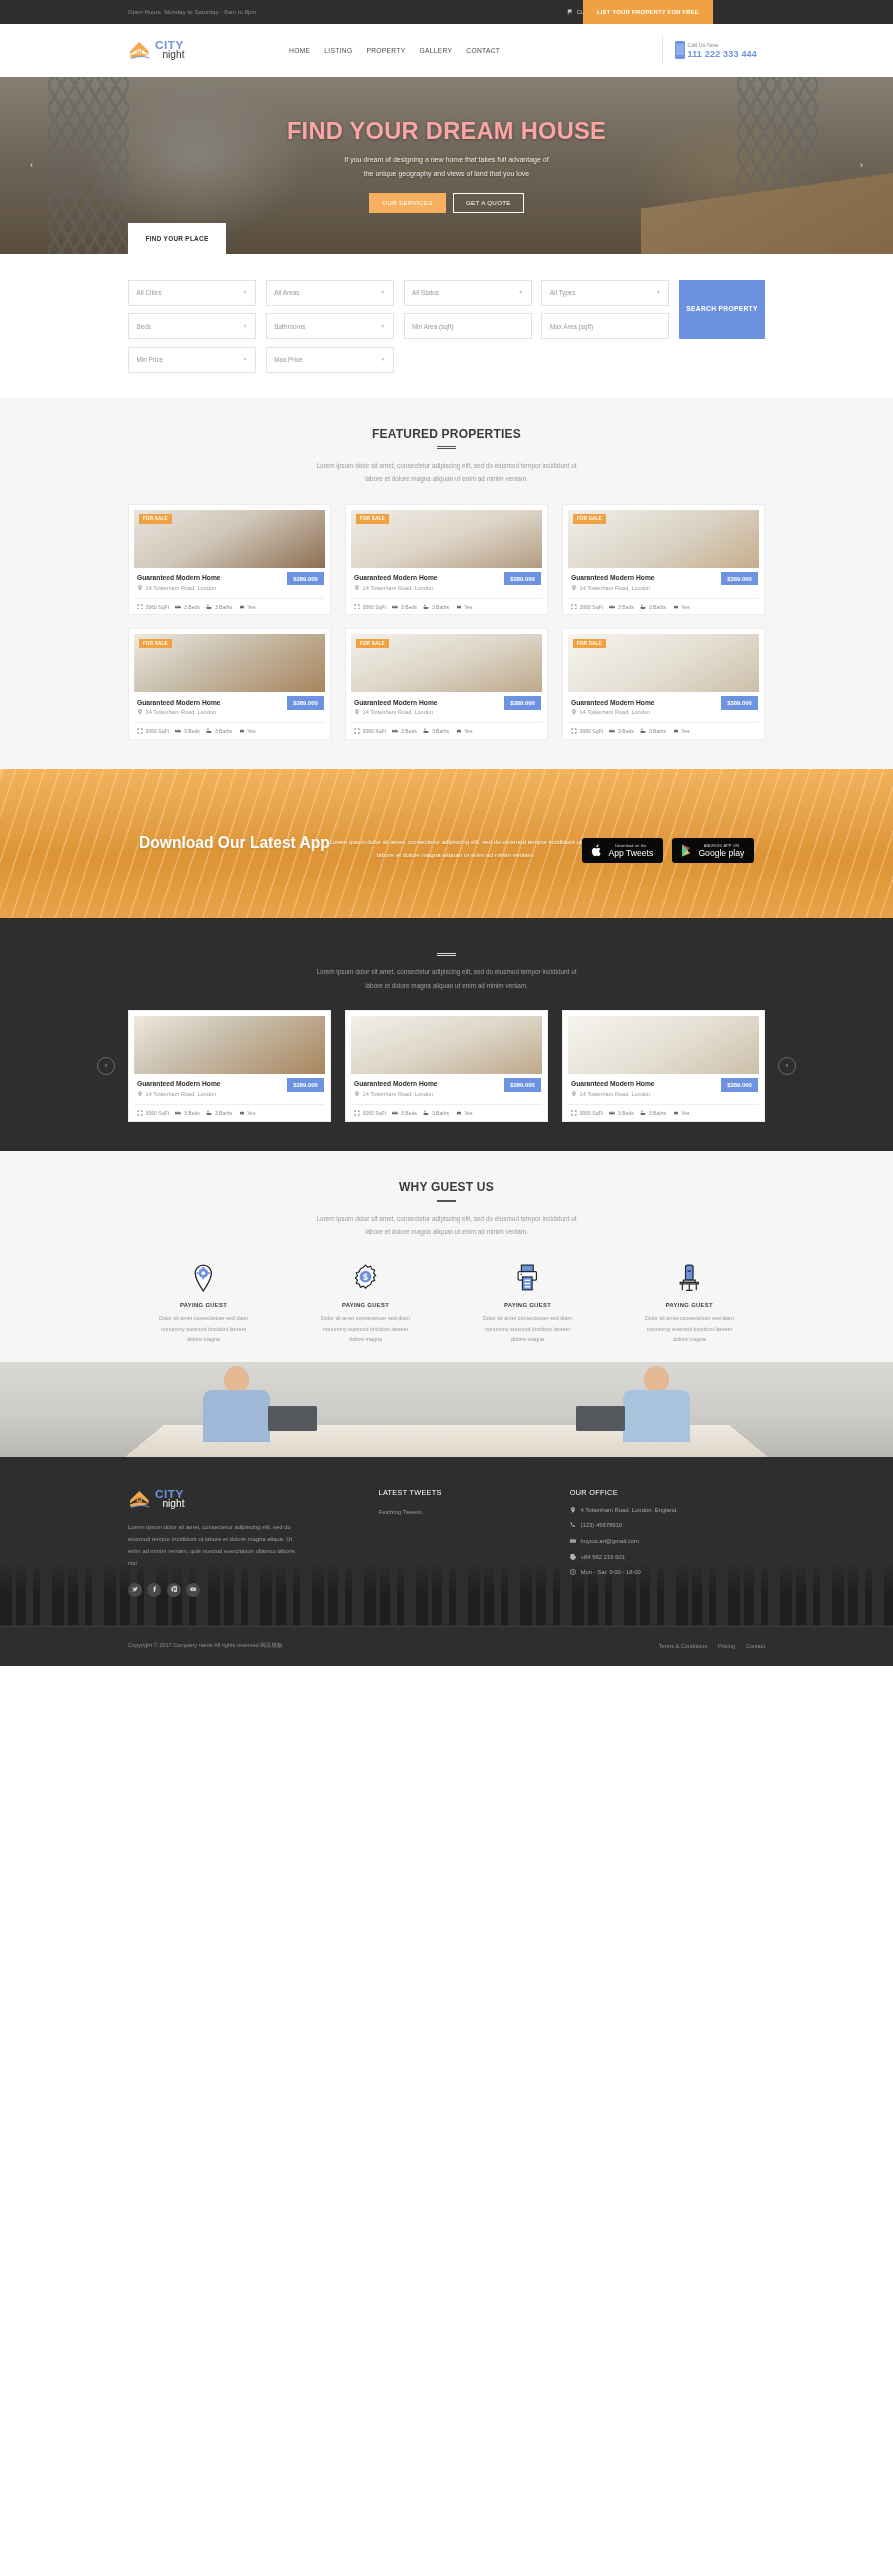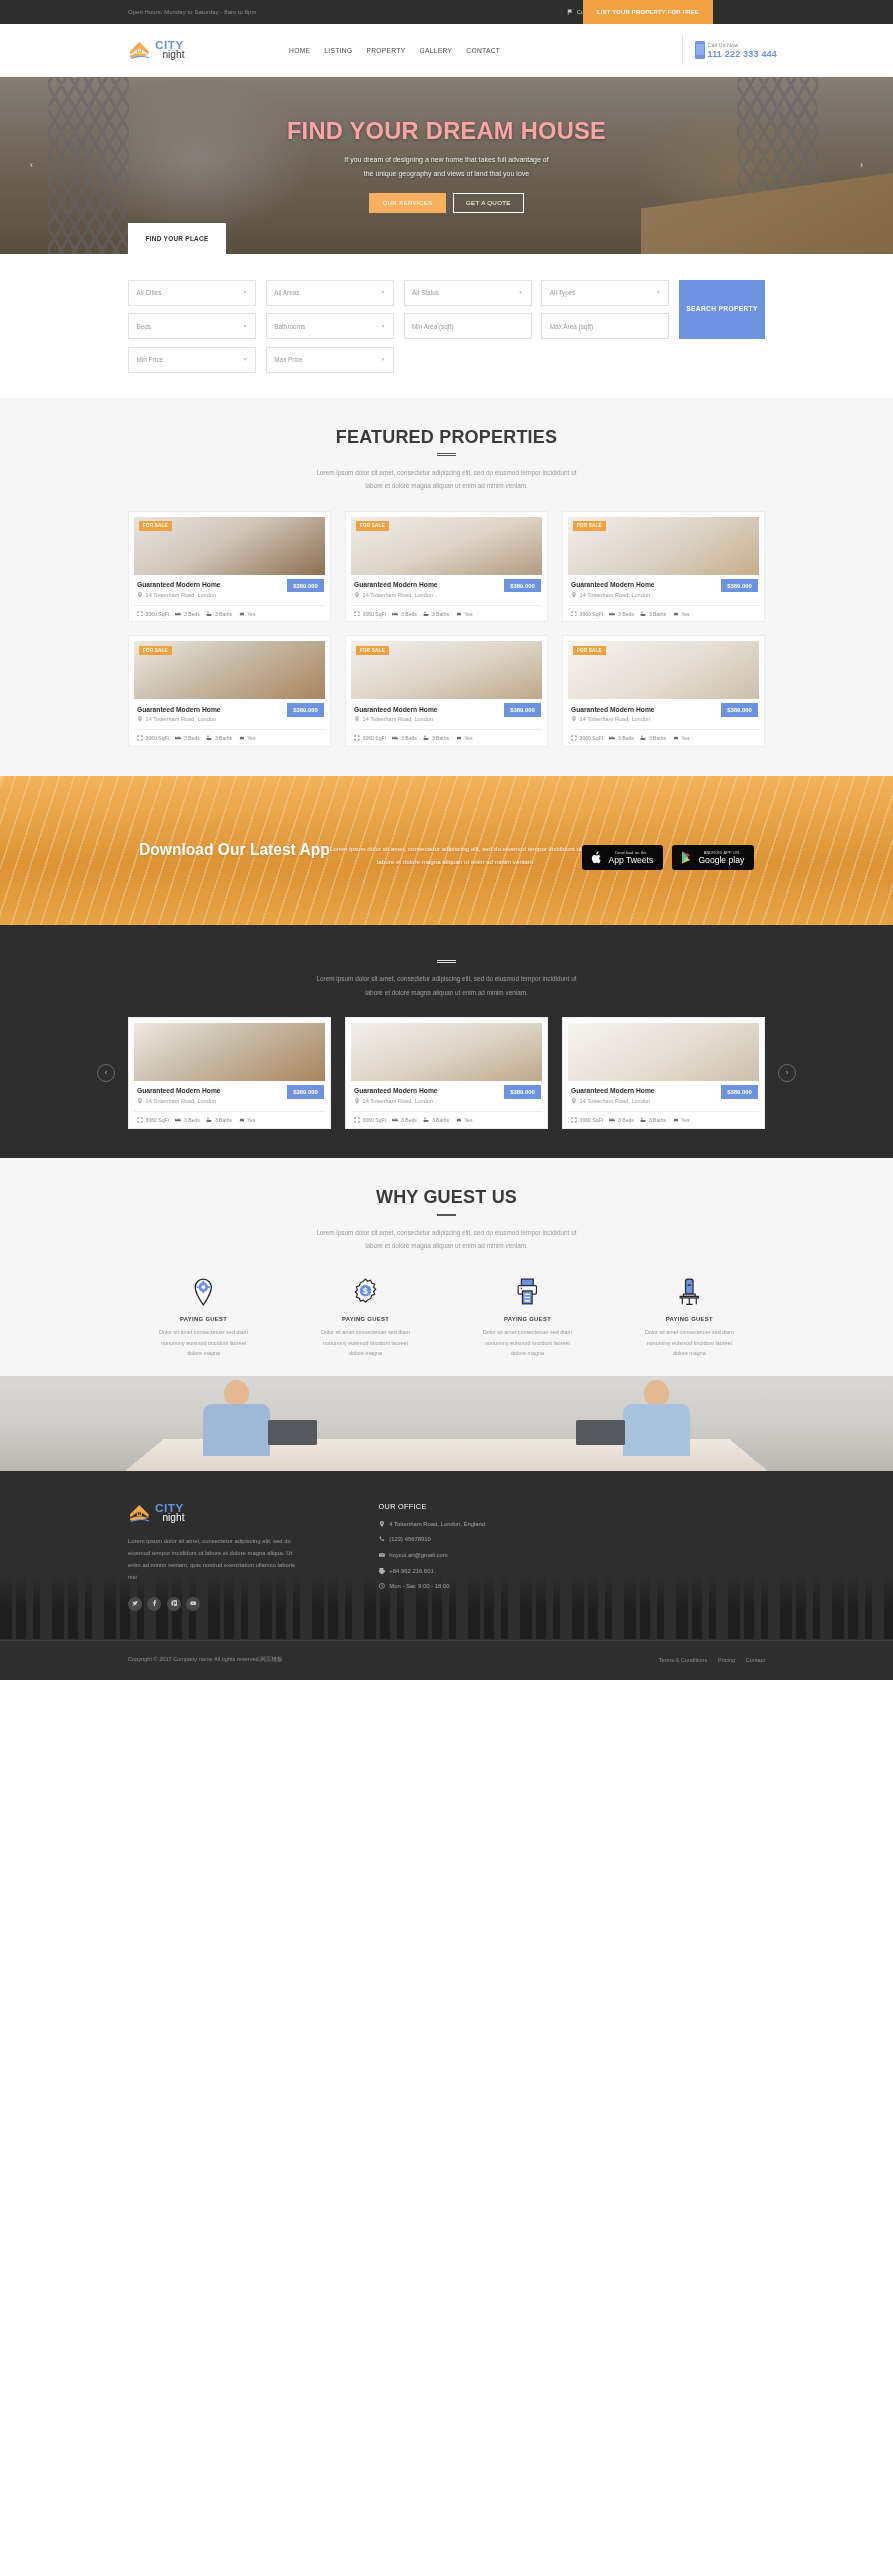--- a/index.html
+++ b/index.html
@@ -19,21 +19,21 @@
 
   
   .header{height:53px;background:#fff;display:flex;align-items:center;position:relative}
   .logo{position:absolute;left:128px;display:flex;align-items:center;gap:4.3px;cursor:pointer}
   .logo-mark{width:22.6px;height:22.6px;position:relative}
   .logo-text{line-height:1}
   .logo-city{font-size:11.8px;font-weight:bold;color:#6d93e0;letter-spacing:0.5px;display:block}
   .logo-night{font-size:10.2px;color:#3a3a3a;display:block;margin-top:-1.1px;margin-left:7.5px}
   .nav{position:absolute;left:289px;display:flex;gap:14px}
   .nav a{color:#4a4a4a;font-size:6.7px;letter-spacing:0.3px;text-decoration:none;cursor:pointer}
-  .callbox{position:absolute;right:116px;display:flex;align-items:center;gap:2px;border-left:0.5px solid #e6e6e6;padding-left:11.8px;height:30px}
+  .callbox{position:absolute;right:136px;display:flex;align-items:center;gap:2px;border-left:0.5px solid #e6e6e6;padding-left:11.8px;height:30px}
   .phone-ico{width:10.7px;height:18px;border-radius:1.6px;background:#6d93e0;position:relative;flex:0 0 auto}
   .phone-ico:after{content:"";position:absolute;left:1.6px;right:1.6px;top:2.7px;bottom:3.8px;background:#8fb0ec;border-radius:0.5px}
   .call-now{font-size:5.6px;color:#888;display:block}
   .call-num{font-size:9px;font-weight:bold;color:#6d93e0;letter-spacing:0.2px;display:block;margin-top:1.1px}
 
   
   .hero{height:177px;position:relative;overflow:hidden;background:#3b332c}
   .hero-room{position:absolute;inset:0;background:
      radial-gradient(ellipse 193px 129px at 22% 46%,rgba(235,235,230,.55),transparent 60%),
      radial-gradient(ellipse 161px 107px at 82% 52%,rgba(210,180,130,.55),transparent 62%),
@@ -59,21 +59,21 @@
   .findtab{position:absolute;top:-31px;left:128px;background:#fff;width:98px;height:31px;display:flex;align-items:center;justify-content:center;font-size:6.4px;font-weight:bold;color:#2e2e2e;letter-spacing:0.3px;z-index:7}
   .searchgrid{padding-top:26px;margin:0 128px;display:grid;grid-template-columns:repeat(4,1fr) 86px;gap:7.5px 9.7px;align-items:start}
   .field{height:26px;border:0.5px solid #e2e2e2;background:#fff;display:flex;align-items:center;padding:0 7.5px;font-size:6.4px;color:#9a9a9a;position:relative;cursor:pointer}
   .field .cv{position:absolute;right:7.5px;font-size:4.8px;color:#bdbdbd}
   .btn-search{grid-column:5;grid-row:1 / span 2;background:#6d93e0;color:#fff;border:none;font-size:6.7px;font-weight:bold;letter-spacing:0.3px;line-height:1.9;cursor:pointer;height:59px}
 
   
   .sec{padding:29px 0}
   .sec.grey{background:#f6f6f6}
   .sec.dark{background:#2e2e2e}
-  .sec-title{text-align:center;font-size:18px;font-weight:bold;color:#3a3a3a;letter-spacing:0.2px}
+  .sec-title{text-align:center;font-size:12px;font-weight:bold;color:#3a3a3a;letter-spacing:0.2px}
   .sec.dark .sec-title{color:#fff}
   .sec-rule{width:19.3px;height:0;border-top:1.1px solid #555;border-bottom:1.1px solid #555;margin:5.9px auto 0;height:2.7px}
   .sec.dark .sec-rule{border-color:#ddd}
   .sec-sub{text-align:center;font-size:6.4px;color:#9b9b9b;line-height:2.1;margin-top:9.7px}
   .sec.dark .sec-sub{color:#9e9e9e}
 
   
   .cards{margin:18px 128px 0;display:grid;grid-template-columns:repeat(3,1fr);gap:14px}
   .card{background:#fff;border:0.5px solid #ededed;padding:4.8px 4.8px 0}
   .card-img{height:58px;position:relative;overflow:hidden}
@@ -848,20 +848,24 @@
           </span>
         <span class="soc">
             <svg viewBox="0 0 16 16">
               <rect x="1" y="3.5" width="14" height="9" rx="2.4"></rect>
               <path d="M6.6 6.2l3.8 2.3-3.8 2.3z" fill="#4a4a4a"></path>
             </svg>
           </span>
       </div>
     </div>
     <div>
+      <div class="f-head">LATEST TWEETS</div>
+      <div class="f-note">Fetching Tweets..</div>
+    </div>
+    <div>
       <div class="f-head">OUR OFFICE</div>
       <div class="f-line">
           <svg viewBox="0 0 12 12">
             <path d="M6 0C3.8 0 2 1.8 2 4c0 3 4 8 4 8s4-5 4-8c0-2.2-1.8-4-4-4zm0 5.5A1.5 1.5 0 116 2.5a1.5 1.5 0 010 3z"></path>
           </svg>
           <span>4 Tottenham Road, London, England.</span>
         </div>
       <div class="f-line">
           <svg viewBox="0 0 12 12">
             <path d="M2.2.8l1.9.5.5 2.2-1.2.9a8 8 0 003.2 3.2l.9-1.2 2.2.5.5 1.9c0 .9-1 1.4-1.9 1.2A10.5 10.5 0 011 2.7C.8 1.8 1.3.8 2.2.8z"></path>

